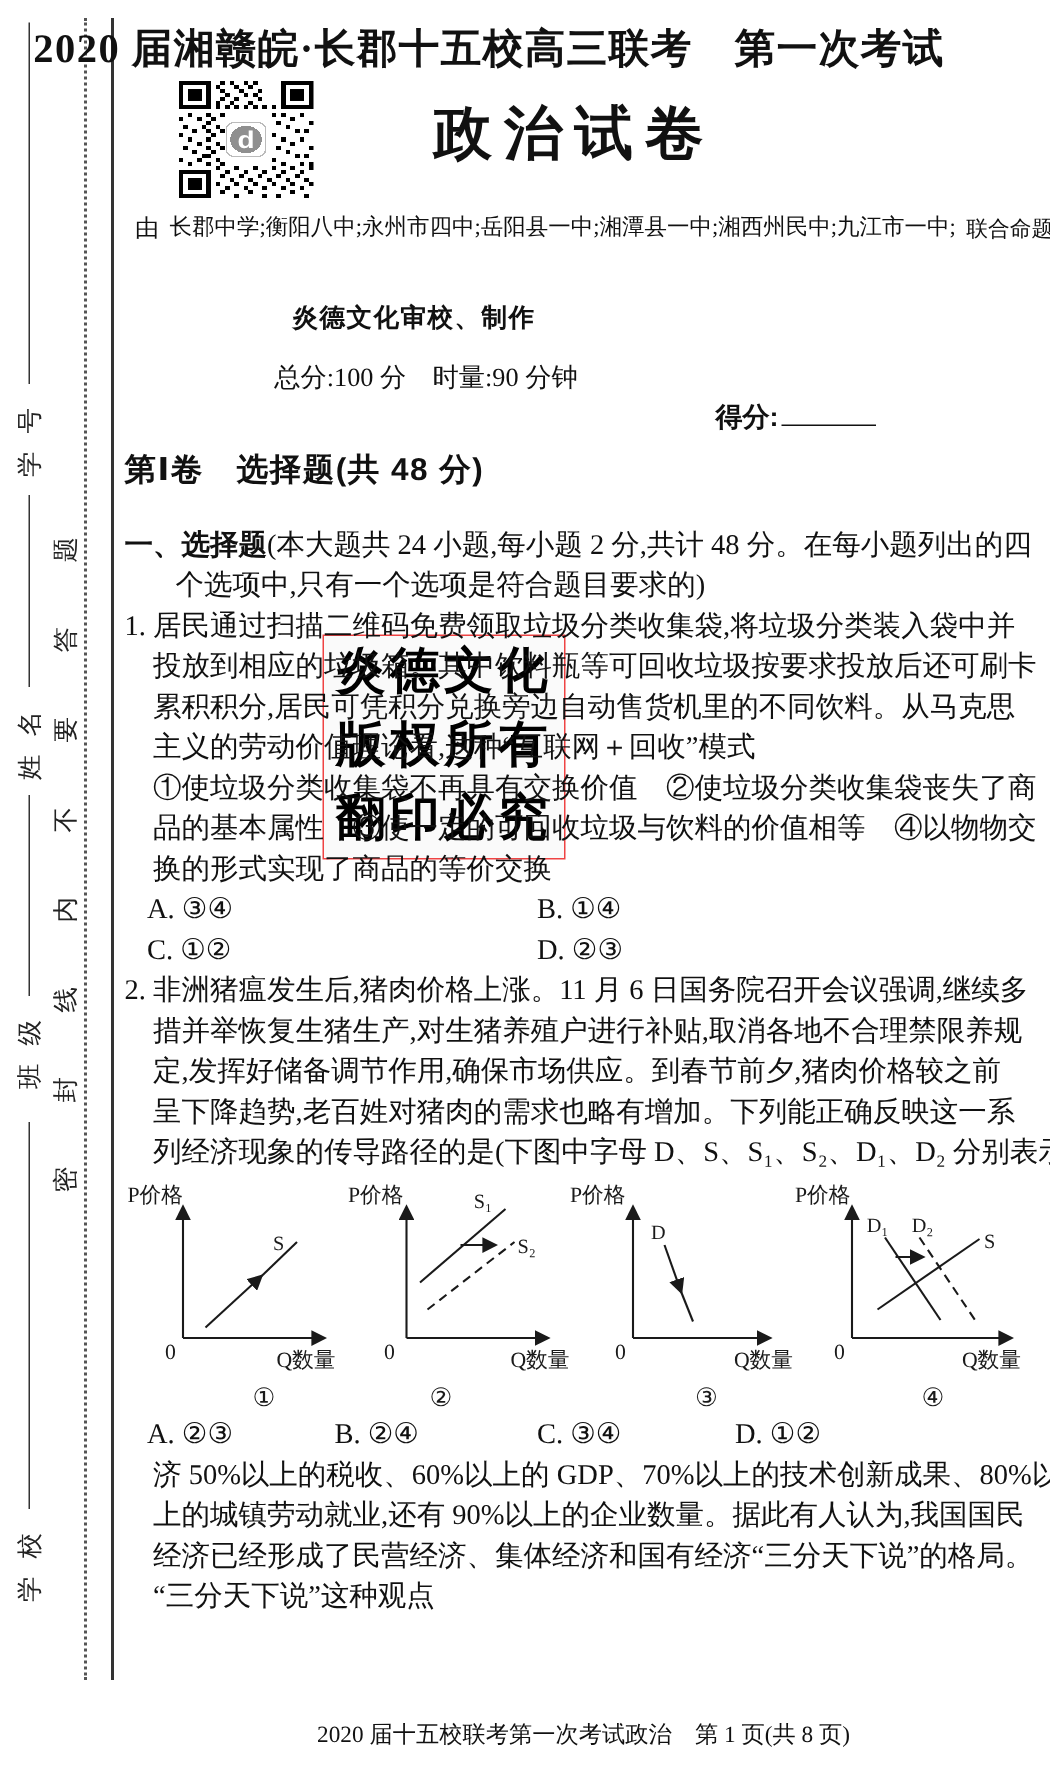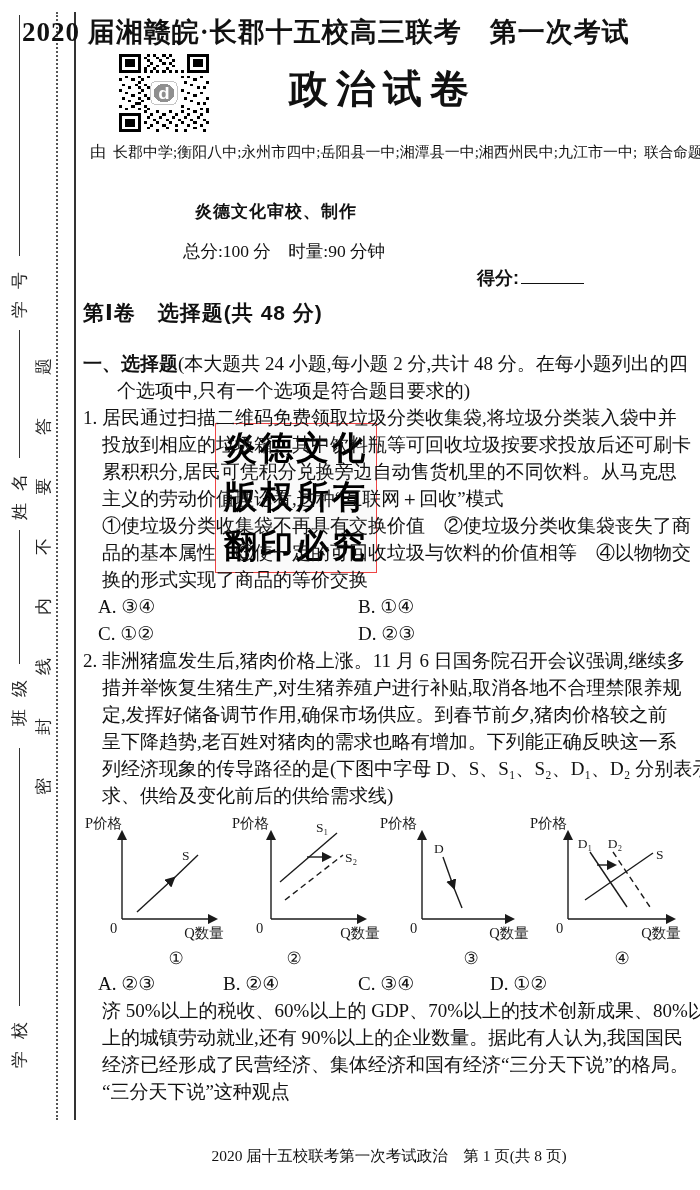--- a/index.html
+++ b/index.html
@@ -141,21 +141,20 @@
     <div class="tl optrow">
       <span class="opt" style="left:15px">C. ①②</span>
       <span class="opt" style="left:275px">D. ②③</span>
     </div>
 
     <div class="tl">2. 非洲猪瘟发生后,猪肉价格上涨。11 月 6 日国务院召开会议强调,继续多</div>
     <div class="tl ind">措并举恢复生猪生产,对生猪养殖户进行补贴,取消各地不合理禁限养规</div>
     <div class="tl ind">定,发挥好储备调节作用,确保市场供应。到春节前夕,猪肉价格较之前</div>
     <div class="tl ind">呈下降趋势,老百姓对猪肉的需求也略有增加。下列能正确反映这一系</div>
     <div class="tl ind">列经济现象的传导路径的是(下图中字母 D、S、S₁、S₂、D₁、D₂ 分别表示需</div>
-    <div class="tl ind">求、供给及变化前后的供给需求线)</div>
 
     <div class="graphs">
 
       <svg class="graph" style="left:0" width="150" height="155" viewBox="0 0 150 155">
         <defs>
             <marker id="m1" viewBox="0 0 10 10" refX="8" refY="5" markerWidth="7.5" markerHeight="7.5" orient="auto">
               <path d="M0 0L10 5L0 10z" fill="#1a1a1a"></path>
             </marker>
           </defs>
         <g stroke="#1a1a1a" stroke-width="1.4" fill="none">

